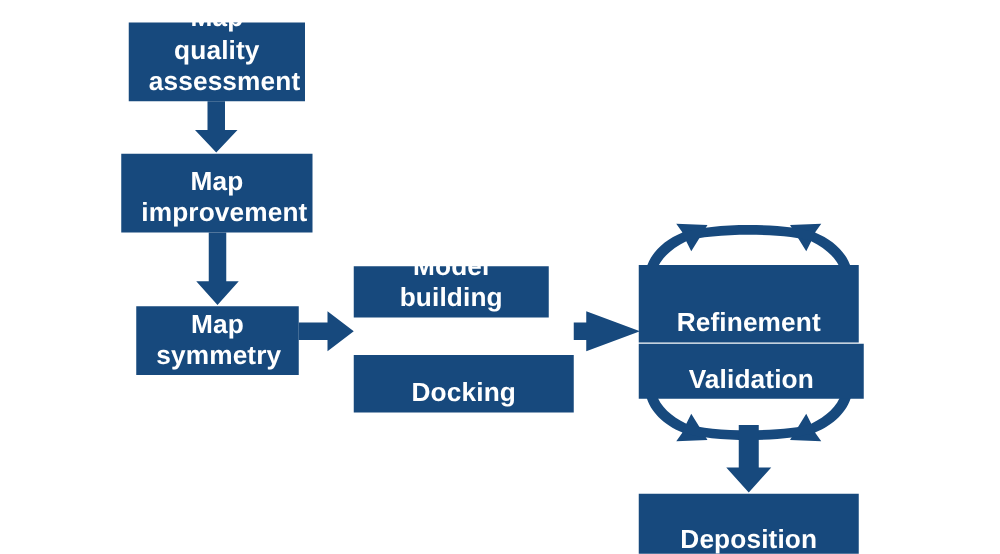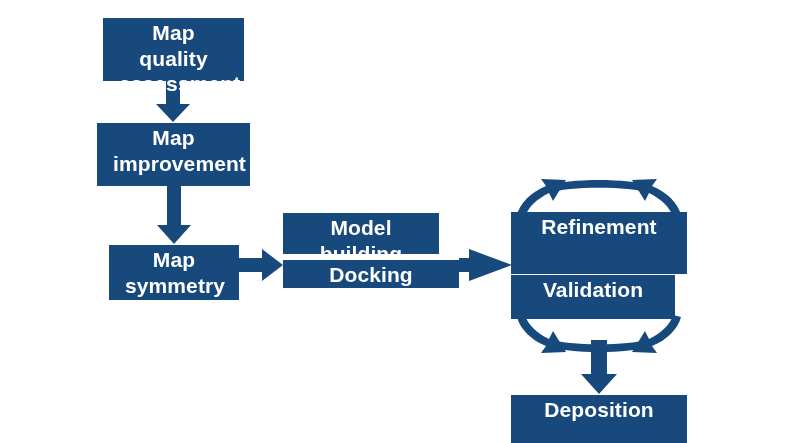--- a/index.html
+++ b/index.html
@@ -19,21 +19,21 @@
     left: 0;
     top: 0;
     width: 800px;
     height: 443px;
   }
   .node-box {
     position: absolute;
     background: #17497D;
     color: #FFFFFF;
     display: flex;
-    align-items: flex-start;
+    align-items: flex-end;
     justify-content: center;
     text-align: center;
     font-family: "Liberation Sans", sans-serif;
     font-size: 21px;
     font-weight: 600;
     line-height: 1.22;
     letter-spacing: 0.1px;
     box-sizing: border-box;
     padding: 2px 16px;
     z-index: 3;
@@ -42,23 +42,23 @@
     display: block;
     width: 100%;
     white-space: pre-line;
   }
 
   
   #box-map-quality      { left:103px; top:18px;  width:141px; height:63px; }
   #box-map-improvement  { left:97px;  top:123px; width:153px; height:63px; }
   #box-map-symmetry     { left:109px; top:245px; width:130px; height:55px; }
   #box-model-building   { left:283px; top:213px; width:156px; height:41px; }
-  #box-docking          { left:283px; top:260px; width:176px; height:28px; }
+  #box-docking          { left:283px; top:284px; width:176px; height:46px; }
   #box-refinement       { left:511px; top:212px; width:176px; height:62px; }
-  #box-validation       { left:511px; top:275px; width:164px; height:44px; }
+  #box-validation       { left:511px; top:275px; width:180px; height:44px; }
   #box-deposition       { left:511px; top:395px; width:176px; height:52px; }
 
   .svg-layer {
     position: absolute;
     left: 0; top: 0;
     width: 800px;
     height: 443px;
     z-index: 1;
     pointer-events: none;
   }

